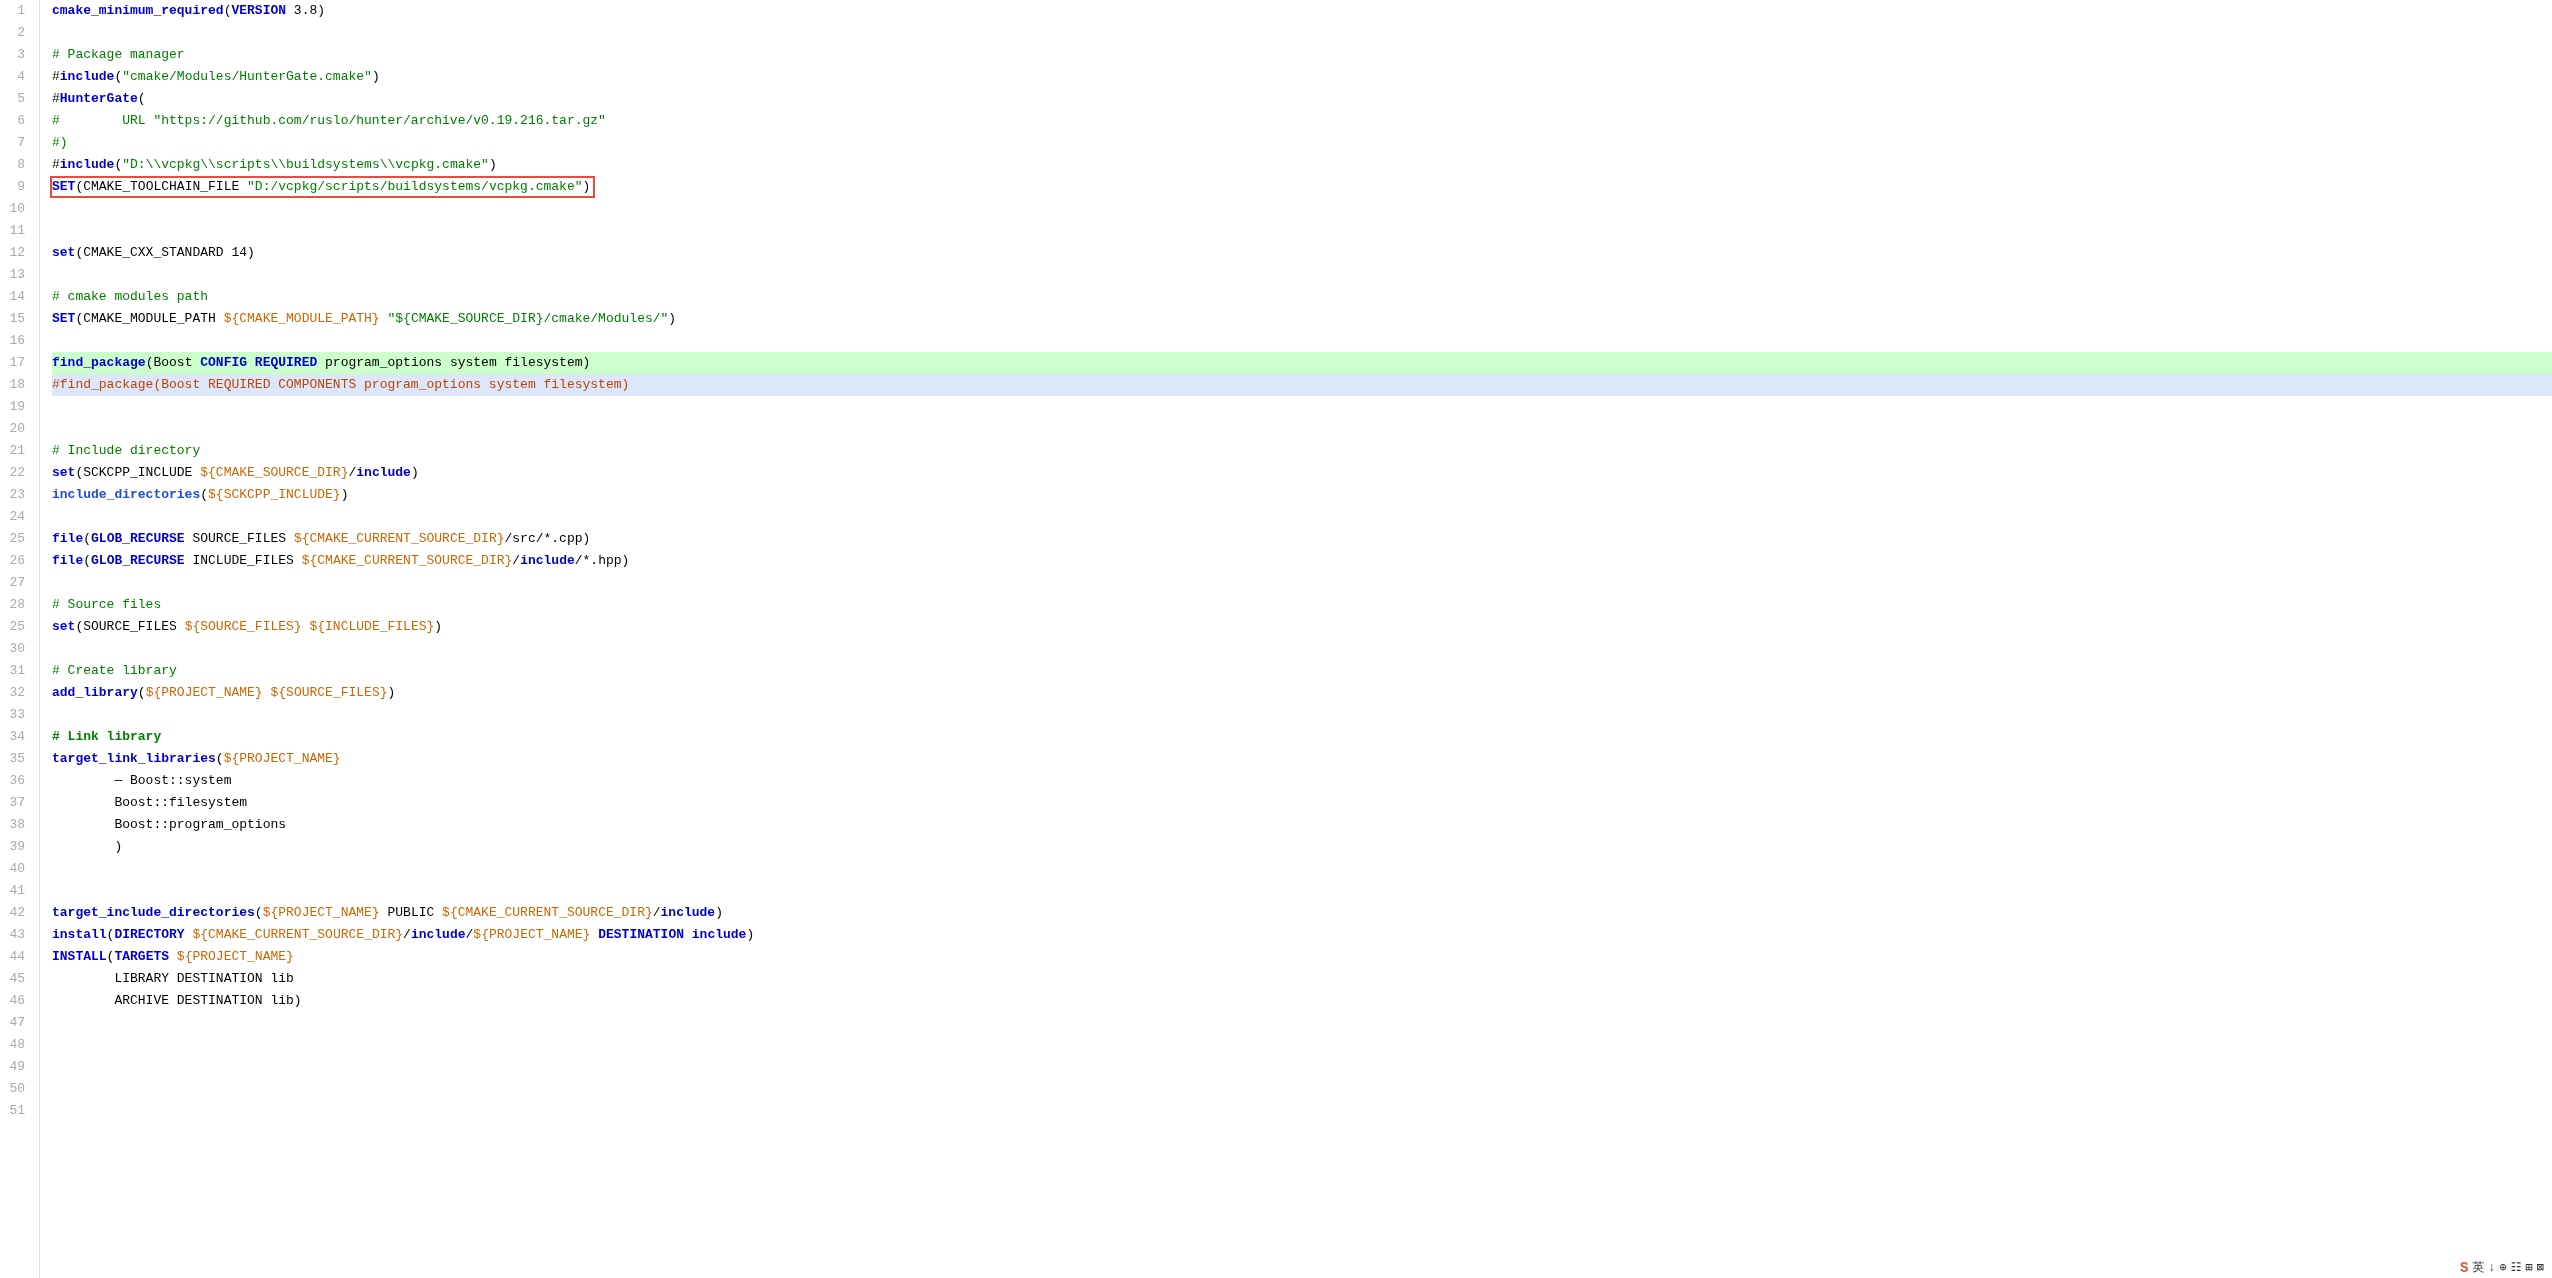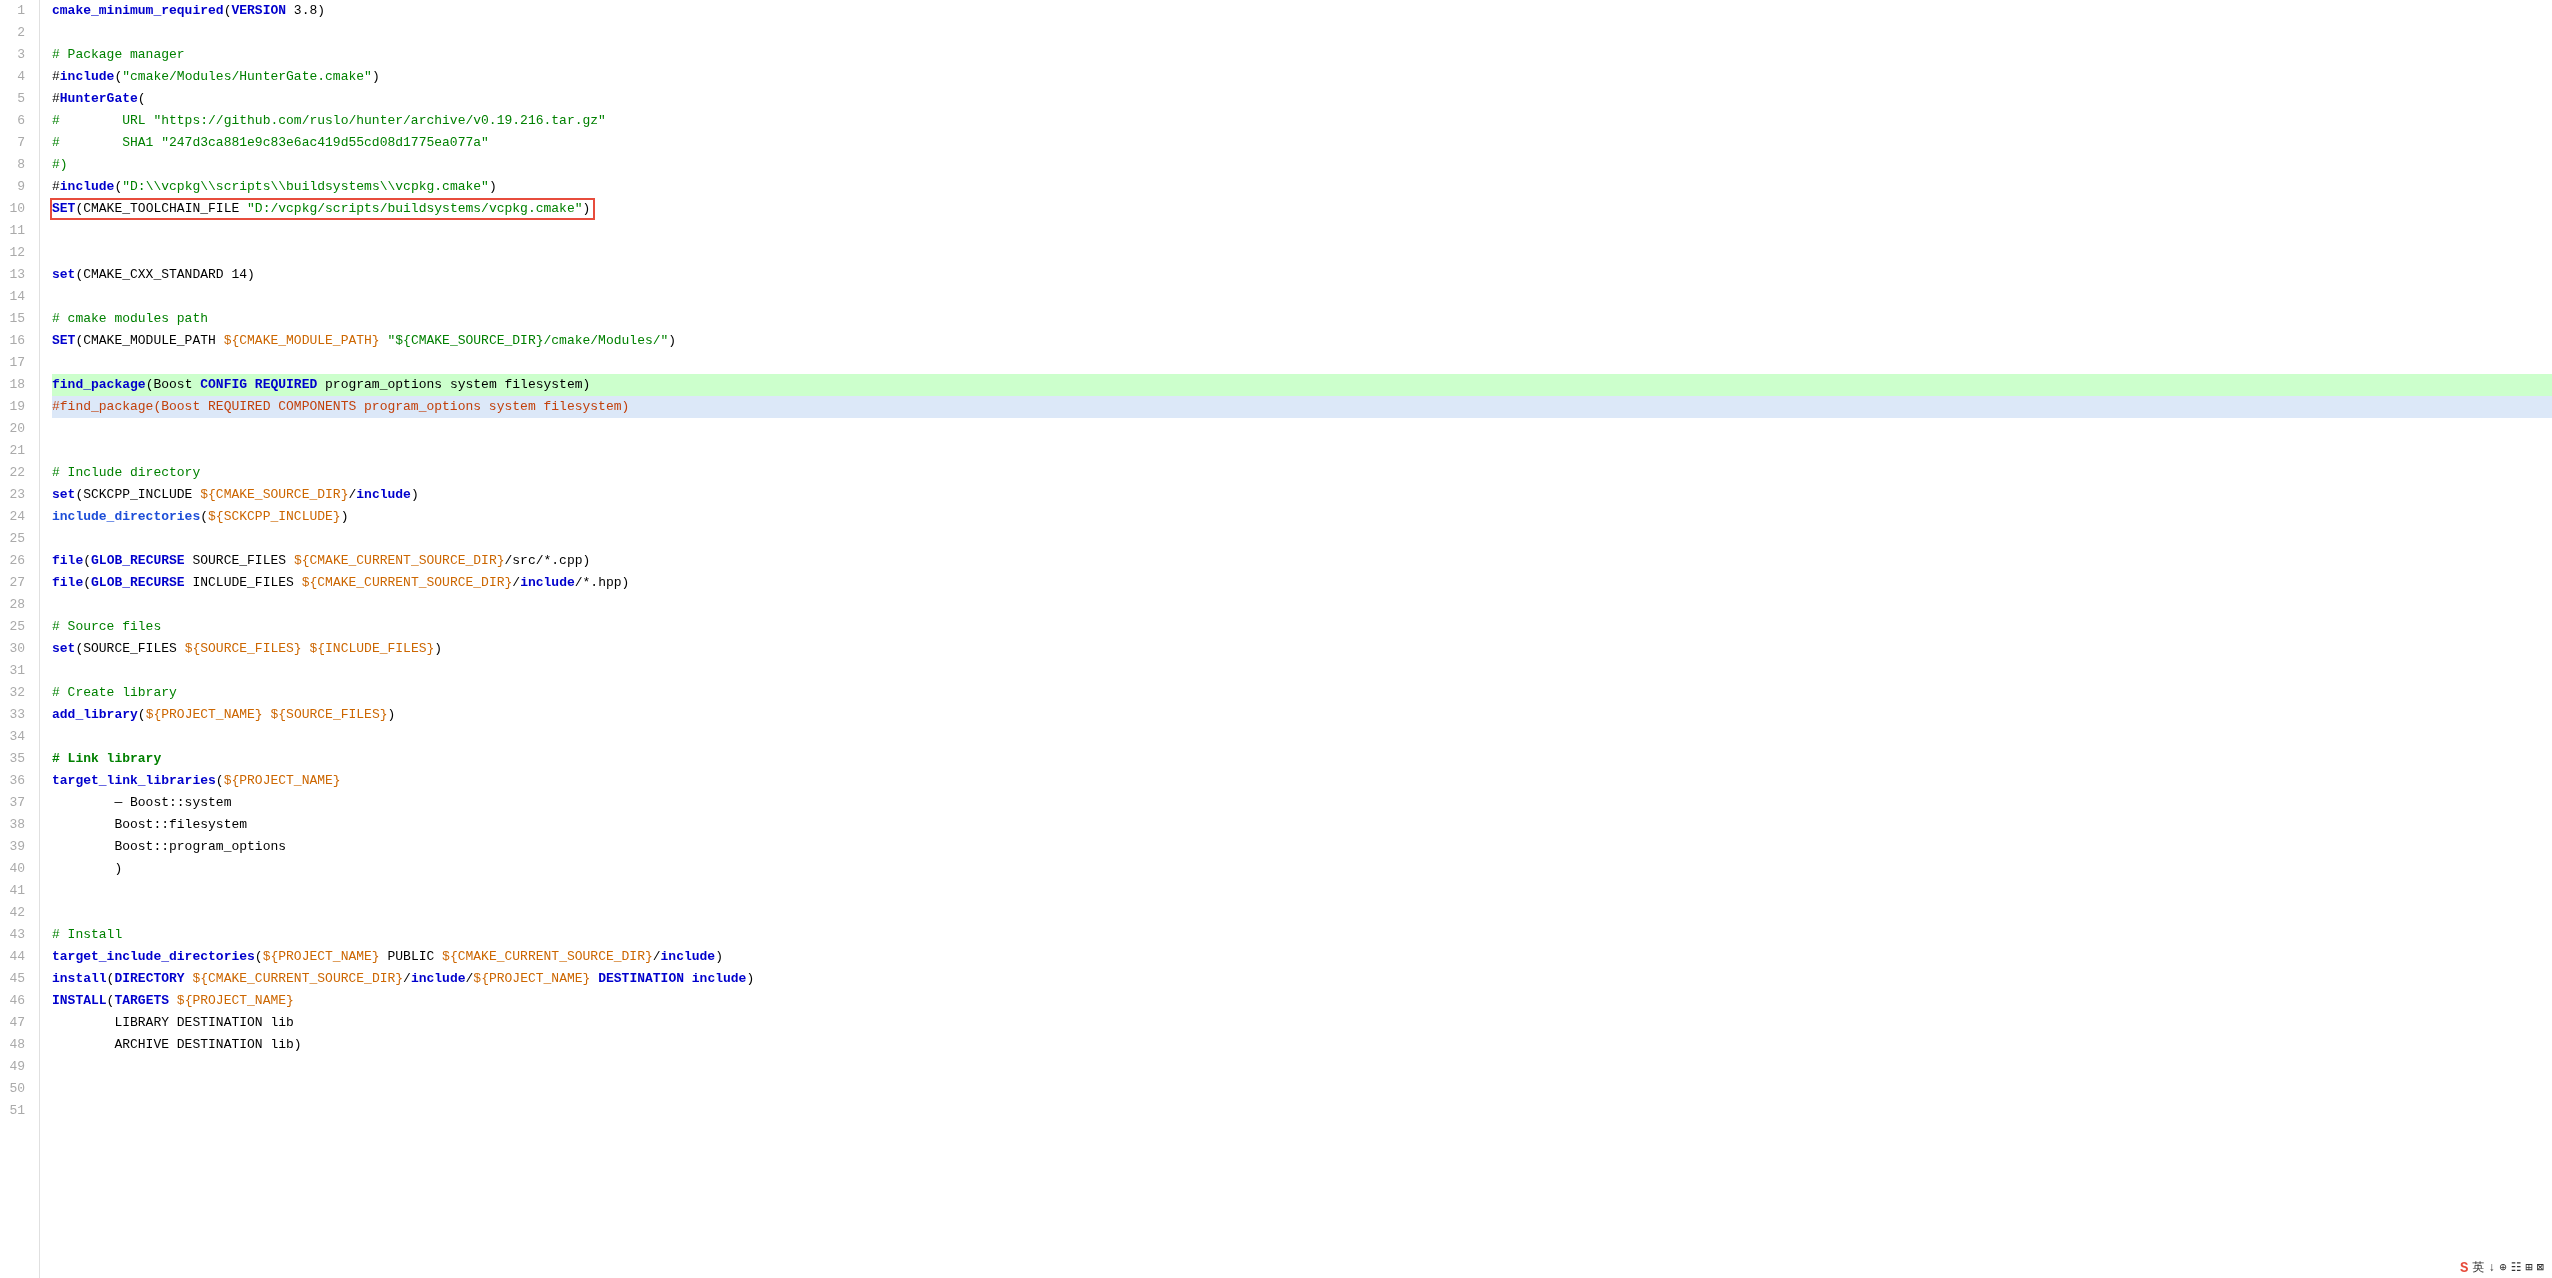--- a/index.html
+++ b/index.html
@@ -148,21 +148,20 @@
         <div class="line-number">50</div>
         <div class="line-number">51</div>
       </div>
     <div class="code-content" id="code-content">
         <div class="code-line"><span style="color: rgb(0, 0, 204); font-weight: bold;">cmake_minimum_required</span><span style="color: rgb(0, 0, 0);">(</span><span style="color: rgb(0, 0, 204); font-weight: bold;">VERSION</span><span style="color: rgb(0, 0, 0);"> 3.8)</span></div>
         <div class="code-line">&nbsp;</div>
         <div class="code-line"><span style="color: rgb(0, 128, 0);"># Package manager</span></div>
         <div class="code-line"><span style="color: rgb(0, 0, 0);">#</span><span style="color: rgb(0, 0, 204); font-weight: bold;">include</span><span style="color: rgb(0, 0, 0);">(</span><span style="color: rgb(0, 128, 0);">"cmake/Modules/HunterGate.cmake"</span><span style="color: rgb(0, 0, 0);">)</span></div>
         <div class="code-line"><span style="color: rgb(0, 0, 0);">#</span><span style="color: rgb(0, 0, 204); font-weight: bold;">HunterGate</span><span style="color: rgb(0, 0, 0);">(</span></div>
         <div class="code-line"><span style="color: rgb(0, 128, 0);">#        URL "https://github.com/ruslo/hunter/archive/v0.19.216.tar.gz"</span></div>
-        <div class="code-line"><span style="color: rgb(0, 128, 0);">#        SHA1 "247d3ca881e9c83e6ac419d55cd08d1775ea077a"</span></div>
         <div class="code-line"><span style="color: rgb(0, 128, 0);">#)</span></div>
         <div class="code-line"><span style="color: rgb(0, 0, 0);">#</span><span style="color: rgb(0, 0, 204); font-weight: bold;">include</span><span style="color: rgb(0, 0, 0);">(</span><span style="color: rgb(0, 128, 0);">"D:\\vcpkg\\scripts\\buildsystems\\vcpkg.cmake"</span><span style="color: rgb(0, 0, 0);">)</span></div>
         <div class="code-line" style="position: relative;"><span style="color: rgb(0, 0, 204); font-weight: bold;">SET</span><span style="color: rgb(0, 0, 0);">(</span><span style="color: rgb(0, 0, 0);">CMAKE_TOOLCHAIN_FILE </span><span style="color: rgb(0, 128, 0);">"D:/vcpkg/scripts/buildsystems/vcpkg.cmake"</span><span style="color: rgb(0, 0, 0);">)</span><div class="box-outline" style="inset: 0px 800px 0px -2px; width: 545px; height: 22px;"></div></div>
         <div class="code-line">&nbsp;</div>
         <div class="code-line">&nbsp;</div>
         <div class="code-line"><span style="color: rgb(0, 0, 204); font-weight: bold;">set</span><span style="color: rgb(0, 0, 0);">(CMAKE_CXX_STANDARD 14)</span></div>
         <div class="code-line">&nbsp;</div>
         <div class="code-line"><span style="color: rgb(0, 128, 0);"># cmake modules path</span></div>
         <div class="code-line"><span style="color: rgb(0, 0, 204); font-weight: bold;">SET</span><span style="color: rgb(0, 0, 0);">(CMAKE_MODULE_PATH </span><span style="color: rgb(204, 102, 0);">${CMAKE_MODULE_PATH}</span><span style="color: rgb(0, 0, 0);"> </span><span style="color: rgb(0, 128, 0);">"${CMAKE_SOURCE_DIR}/cmake/Modules/"</span><span style="color: rgb(0, 0, 0);">)</span></div>
         <div class="code-line">&nbsp;</div>
@@ -184,21 +183,20 @@
         <div class="code-line"><span style="color: rgb(0, 0, 204); font-weight: bold;">add_library</span><span style="color: rgb(0, 0, 0);">(</span><span style="color: rgb(204, 102, 0);">${PROJECT_NAME}</span><span style="color: rgb(0, 0, 0);"> </span><span style="color: rgb(204, 102, 0);">${SOURCE_FILES}</span><span style="color: rgb(0, 0, 0);">)</span></div>
         <div class="code-line">&nbsp;</div>
         <div class="code-line"><span style="color: rgb(0, 128, 0); font-weight: bold;"># Link library</span></div>
         <div class="code-line"><span style="color: rgb(0, 0, 204); font-weight: bold;">target_link_libraries</span><span style="color: rgb(0, 0, 0);">(</span><span style="color: rgb(204, 102, 0);">${PROJECT_NAME}</span></div>
         <div class="code-line"><span style="color: rgb(0, 0, 0);">        — Boost::system</span></div>
         <div class="code-line"><span style="color: rgb(0, 0, 0);">        Boost::filesystem</span></div>
         <div class="code-line"><span style="color: rgb(0, 0, 0);">        Boost::program_options</span></div>
         <div class="code-line"><span style="color: rgb(0, 0, 0);">        )</span></div>
         <div class="code-line">&nbsp;</div>
         <div class="code-line">&nbsp;</div>
-        <div class="code-line"><span style="color: rgb(0, 128, 0);"># Install</span></div>
         <div class="code-line"><span style="color: rgb(0, 0, 204); font-weight: bold;">target_include_directories</span><span style="color: rgb(0, 0, 0);">(</span><span style="color: rgb(204, 102, 0);">${PROJECT_NAME}</span><span style="color: rgb(0, 0, 0);"> PUBLIC </span><span style="color: rgb(204, 102, 0);">${CMAKE_CURRENT_SOURCE_DIR}</span><span style="color: rgb(0, 0, 0);">/</span><span style="color: rgb(0, 0, 204); font-weight: bold;">include</span><span style="color: rgb(0, 0, 0);">)</span></div>
         <div class="code-line"><span style="color: rgb(0, 0, 204); font-weight: bold;">install</span><span style="color: rgb(0, 0, 0);">(</span><span style="color: rgb(0, 0, 204); font-weight: bold;">DIRECTORY</span><span style="color: rgb(0, 0, 0);"> </span><span style="color: rgb(204, 102, 0);">${CMAKE_CURRENT_SOURCE_DIR}</span><span style="color: rgb(0, 0, 0);">/</span><span style="color: rgb(0, 0, 204); font-weight: bold;">include</span><span style="color: rgb(0, 0, 0);">/</span><span style="color: rgb(204, 102, 0);">${PROJECT_NAME}</span><span style="color: rgb(0, 0, 0);"> </span><span style="color: rgb(0, 0, 204); font-weight: bold;">DESTINATION</span><span style="color: rgb(0, 0, 0);"> </span><span style="color: rgb(0, 0, 204); font-weight: bold;">include</span><span style="color: rgb(0, 0, 0);">)</span></div>
         <div class="code-line"><span style="color: rgb(0, 0, 204); font-weight: bold;">INSTALL</span><span style="color: rgb(0, 0, 0);">(</span><span style="color: rgb(0, 0, 204); font-weight: bold;">TARGETS</span><span style="color: rgb(0, 0, 0);"> </span><span style="color: rgb(204, 102, 0);">${PROJECT_NAME}</span></div>
         <div class="code-line"><span style="color: rgb(0, 0, 0);">        LIBRARY DESTINATION lib</span></div>
         <div class="code-line"><span style="color: rgb(0, 0, 0);">        ARCHIVE DESTINATION lib)</span></div>
         <div class="code-line">&nbsp;</div>
       </div>
   </div>
   <div class="statusbar">
     <span class="status-s">S</span>

